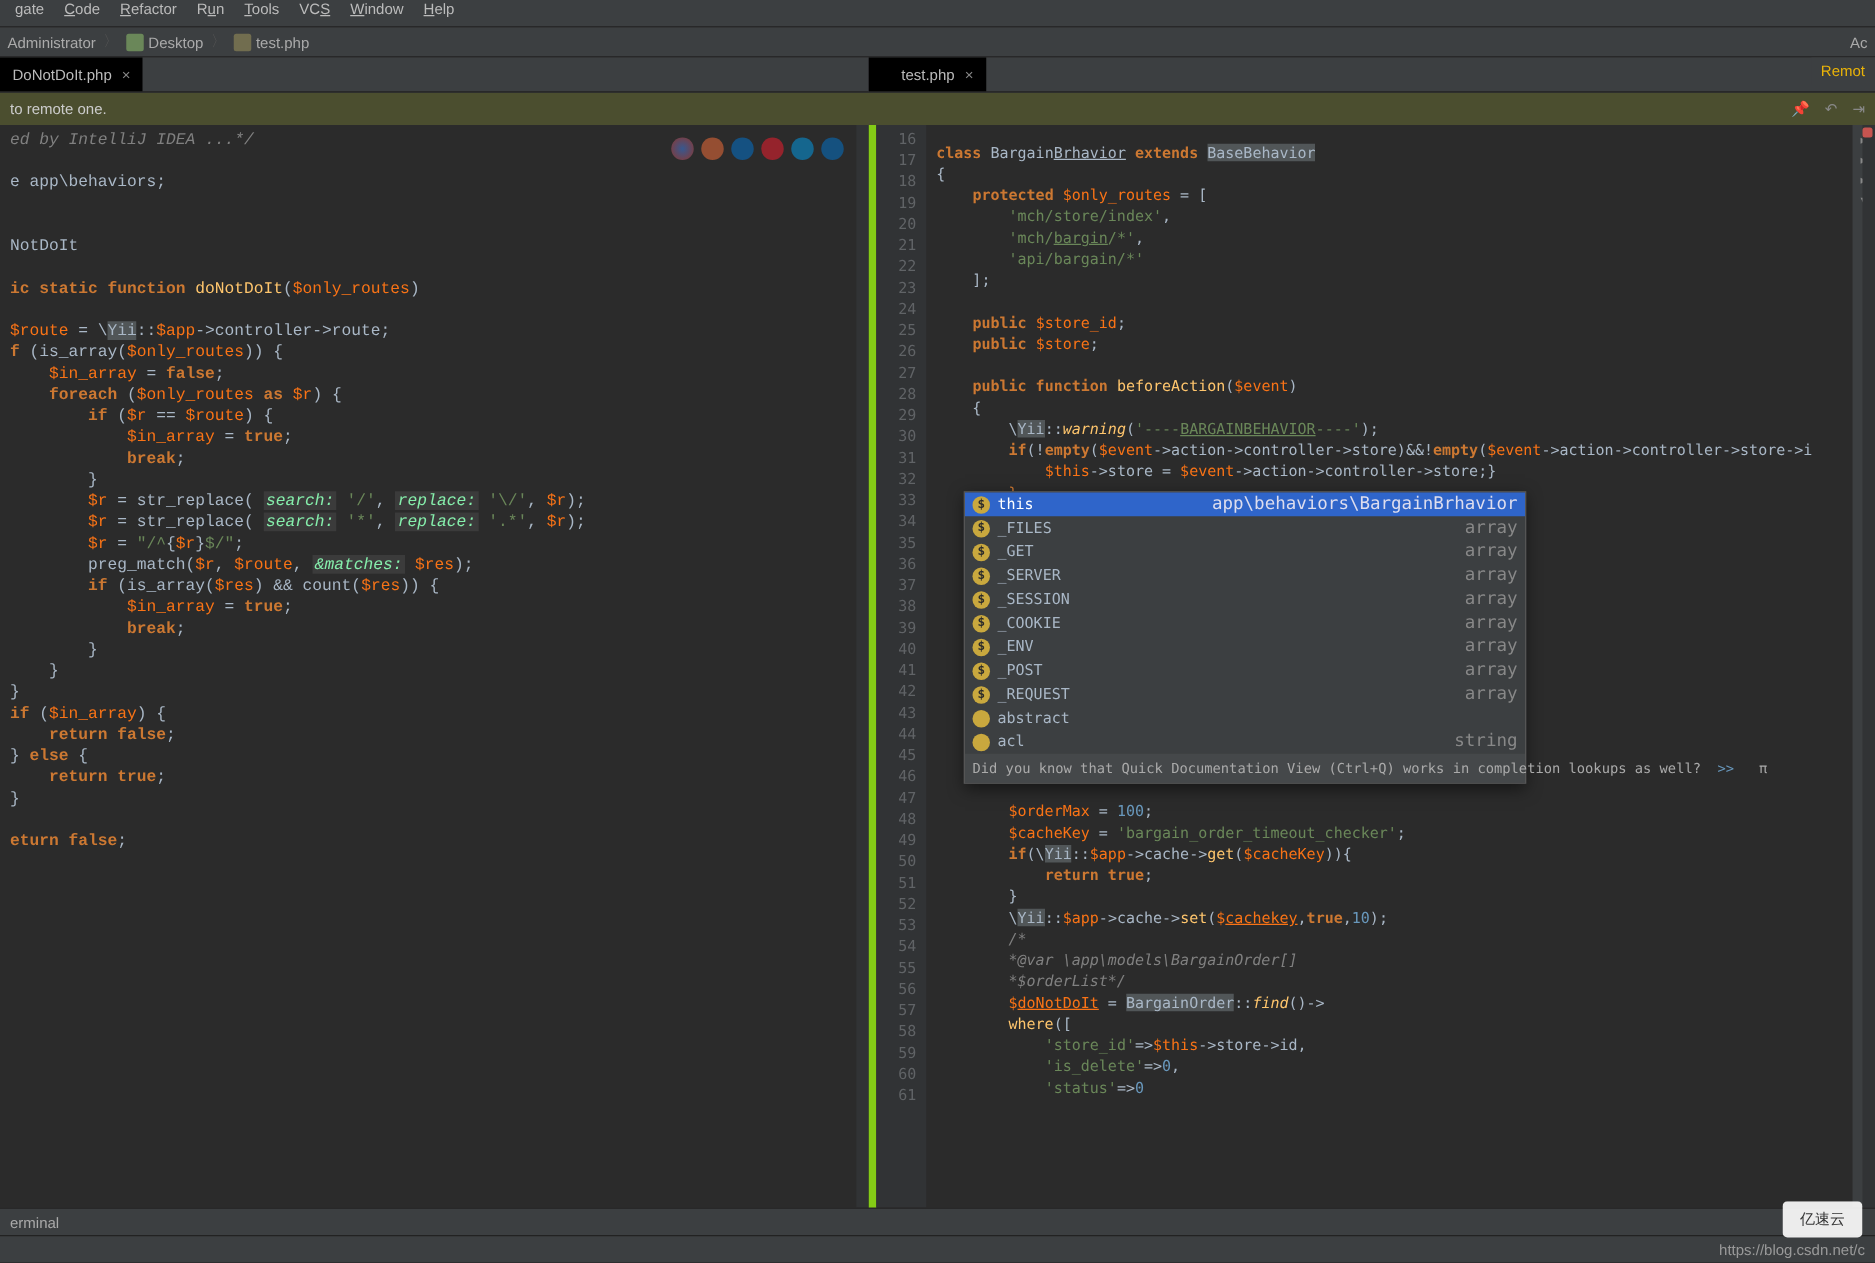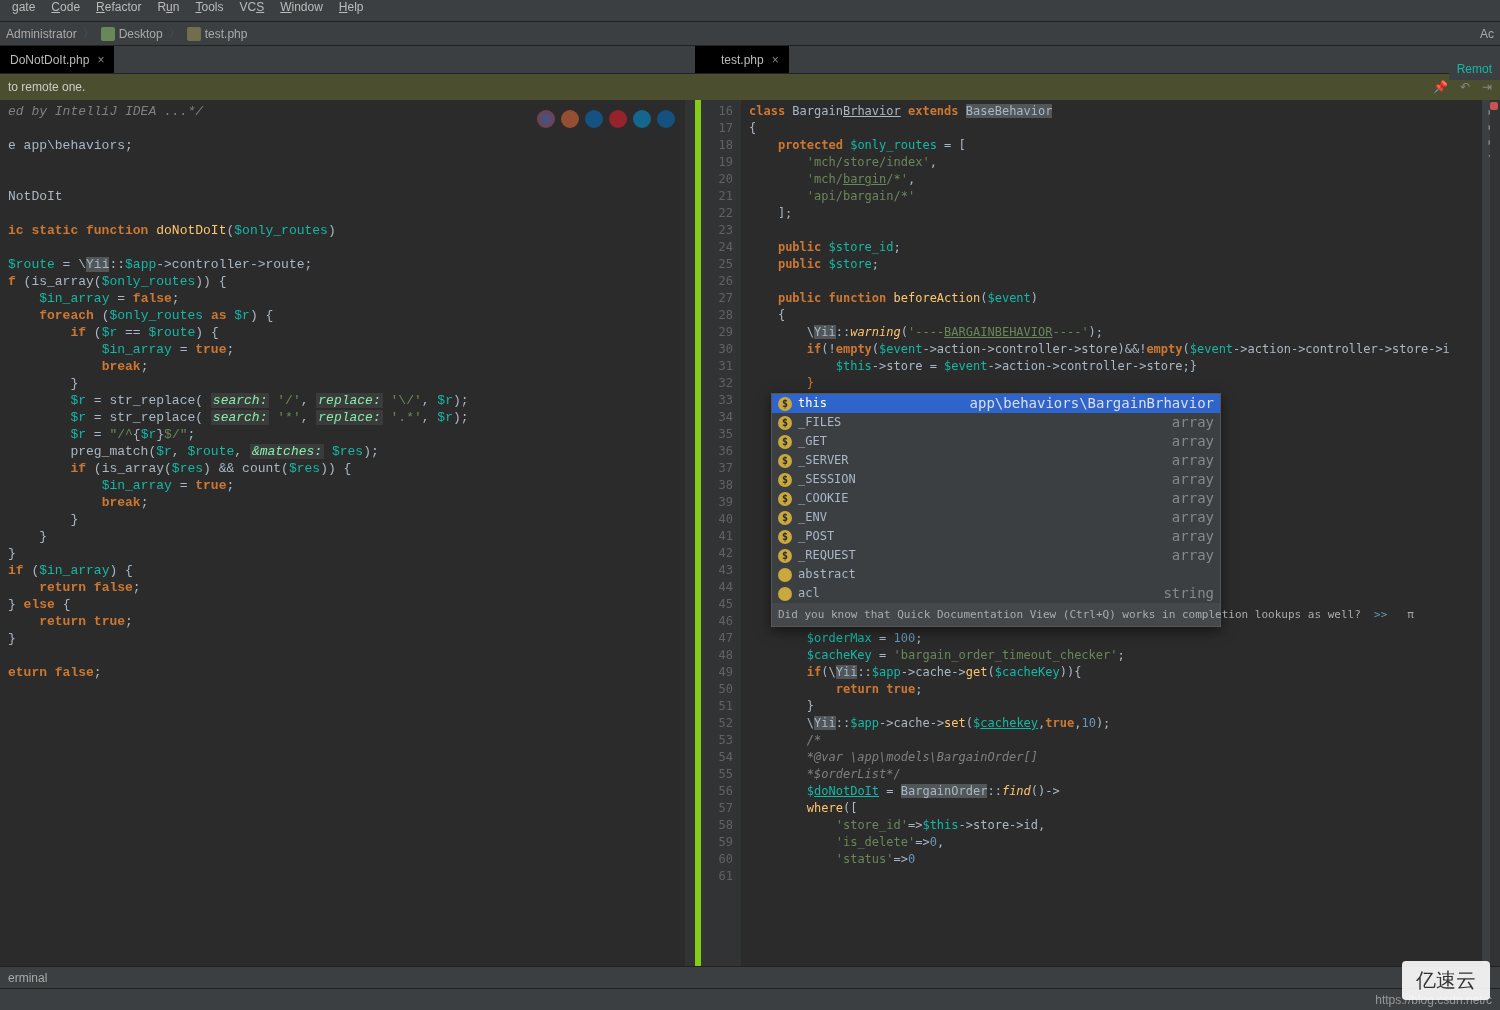--- a/index.html
+++ b/index.html
@@ -16,49 +16,49 @@
 .tab.active { background: #000000; }
 .tab .close { margin-left: 8px; color: #888; }
 .infobar { height: 26px; background: #4b4e2f; color: #ccc; padding: 0 8px; display: flex; align-items: center; justify-content: space-between; }
 .infobar .icons { display: flex; gap: 12px; color: #888; }
 .infobar .icons span { cursor: pointer; }
 .main { display: flex; height: calc(100% - 22px - 24px - 28px - 26px - 22px - 22px); }
 .editor { width: 695px; background: #2b2b2b; overflow: hidden; position: relative; }
 .editor2 { flex: 1; background: #2b2b2b; overflow: hidden; position: relative; border-left: 6px solid #84cc16; display: flex; }
 .gutter2 { width: 40px; background: #313335; color: #606366; text-align: right; padding-right: 8px; font-family: Consolas, monospace; font-size: 12px; line-height: 17px; padding-top: 3px; }
 .code { font-family: Consolas, "Courier New", monospace; font-size: 13px; line-height: 17px; white-space: pre; padding: 3px 8px; }
-.code2 { flex: 1; font-family: Consolas, monospace; font-size: 12px; line-height: 17px; white-space: pre; padding: 3px 8px; position: relative; }
+.code2 { flex: 1; font-family: Consolas, monospace; font-size: 12px; line-height: 17px; white-space: pre; padding: 14px 8px; position: relative; }
 .kw { color: #cc7832; font-weight: bold; }
 .fn { color: #ffc66d; }
 .str { color: #6a8759; }
-.var { color: #14b8a6; }
+.var { color: #f97316; }
 .cm { color: #808080; font-style: italic; }
 .num { color: #6897bb; }
 .cls { color: #a9b7c6; }
 .hint { color: #86efac; background: #3b3b3b; padding: 0 2px; font-style: italic; text-align: center; }
 .popup { position: absolute; left: 30px; top: 293px; width: 450px; background: #3c3f41; border: 1px solid #555; box-shadow: 0 4px 12px rgba(0,0,0,0.5); z-index: 10; }
 .popup .item { display: flex; align-items: center; padding: 1px 6px; justify-content: space-between; font-family: Consolas, monospace; }
 .popup .item.sel { background: #2f65ca; color: #fff; }
 .popup .item .ic2 { width: 14px; height: 14px; border-radius: 50%; background: #c9a83e; color: #2b2b2b; font-size: 10px; display: inline-flex; align-items: center; justify-content: center; margin-right: 6px; font-weight: bold; }
 .popup .item .name { flex: 1; }
 .popup .item .type { color: #888; font-size: 14px; }
 .popup .item.sel .type { color: #dde; }
 .popup .footer { background: #45484a; padding: 3px 6px; font-size: 11px; color: #aaa; }
 .popup .footer a { color: #6897bb; }
 .bottombar { height: 22px; background: #3c3f41; border-top: 1px solid #222; display: flex; align-items: center; padding: 0 8px; color: #aaa; }
 .statusbar { height: 22px; background: #3c3f41; border-top: 1px solid #222; display: flex; align-items: center; justify-content: space-between; padding: 0 8px; color: #999; }
 .navbar2 { position: absolute; bottom: 0; left: 0; right: 0; height: 22px; background: #3c3f41; border-top: 1px solid #333; display: flex; align-items: center; padding: 0 8px; color: #aaa; }
 .navbar2 .sep { margin: 0 8px; color: #555; }
 .err-stripe { position: absolute; right: 0; top: 0; width: 10px; height: 100%; background: #313335; }
-.watermark { position: fixed; bottom: 10px; right: 10px; background: rgba(255,255,255,0.9); padding: 6px 14px; border-radius: 4px; color: #333; font-size: 20px; }
+.watermark { position: fixed; bottom: 20px; right: 10px; background: rgba(255,255,255,0.9); padding: 6px 14px; border-radius: 4px; color: #333; font-size: 12px; }
 .brwsr { position: absolute; right: 20px; top: 10px; display: flex; gap: 6px; }
 .brwsr span { width: 18px; height: 18px; border-radius: 50%; display: inline-block; opacity: 0.5; }
 .right-gutter { width: 18px; background: #3c3f41; display: flex; flex-direction: column; align-items: center; padding-top: 6px; gap: 4px; }
 .right-gutter span { color: #888; font-size: 10px; }
-.remot { position: absolute; top: 12px; right: 0; padding: 4px 8px; color: #14b8a6; background: #3c3f41; }
+.remot { position: absolute; top: 0; right: 0; padding: 4px 8px; color: #eab308; background: #3c3f41; }
 </style>
 </head>
 <body>
 
 <div class="menubar">
   <span>gate</span>
   <span><u>C</u>ode</span>
   <span><u>R</u>efactor</span>
   <span>R<u>u</u>n</span>
   <span><u>T</u>ools</span>

